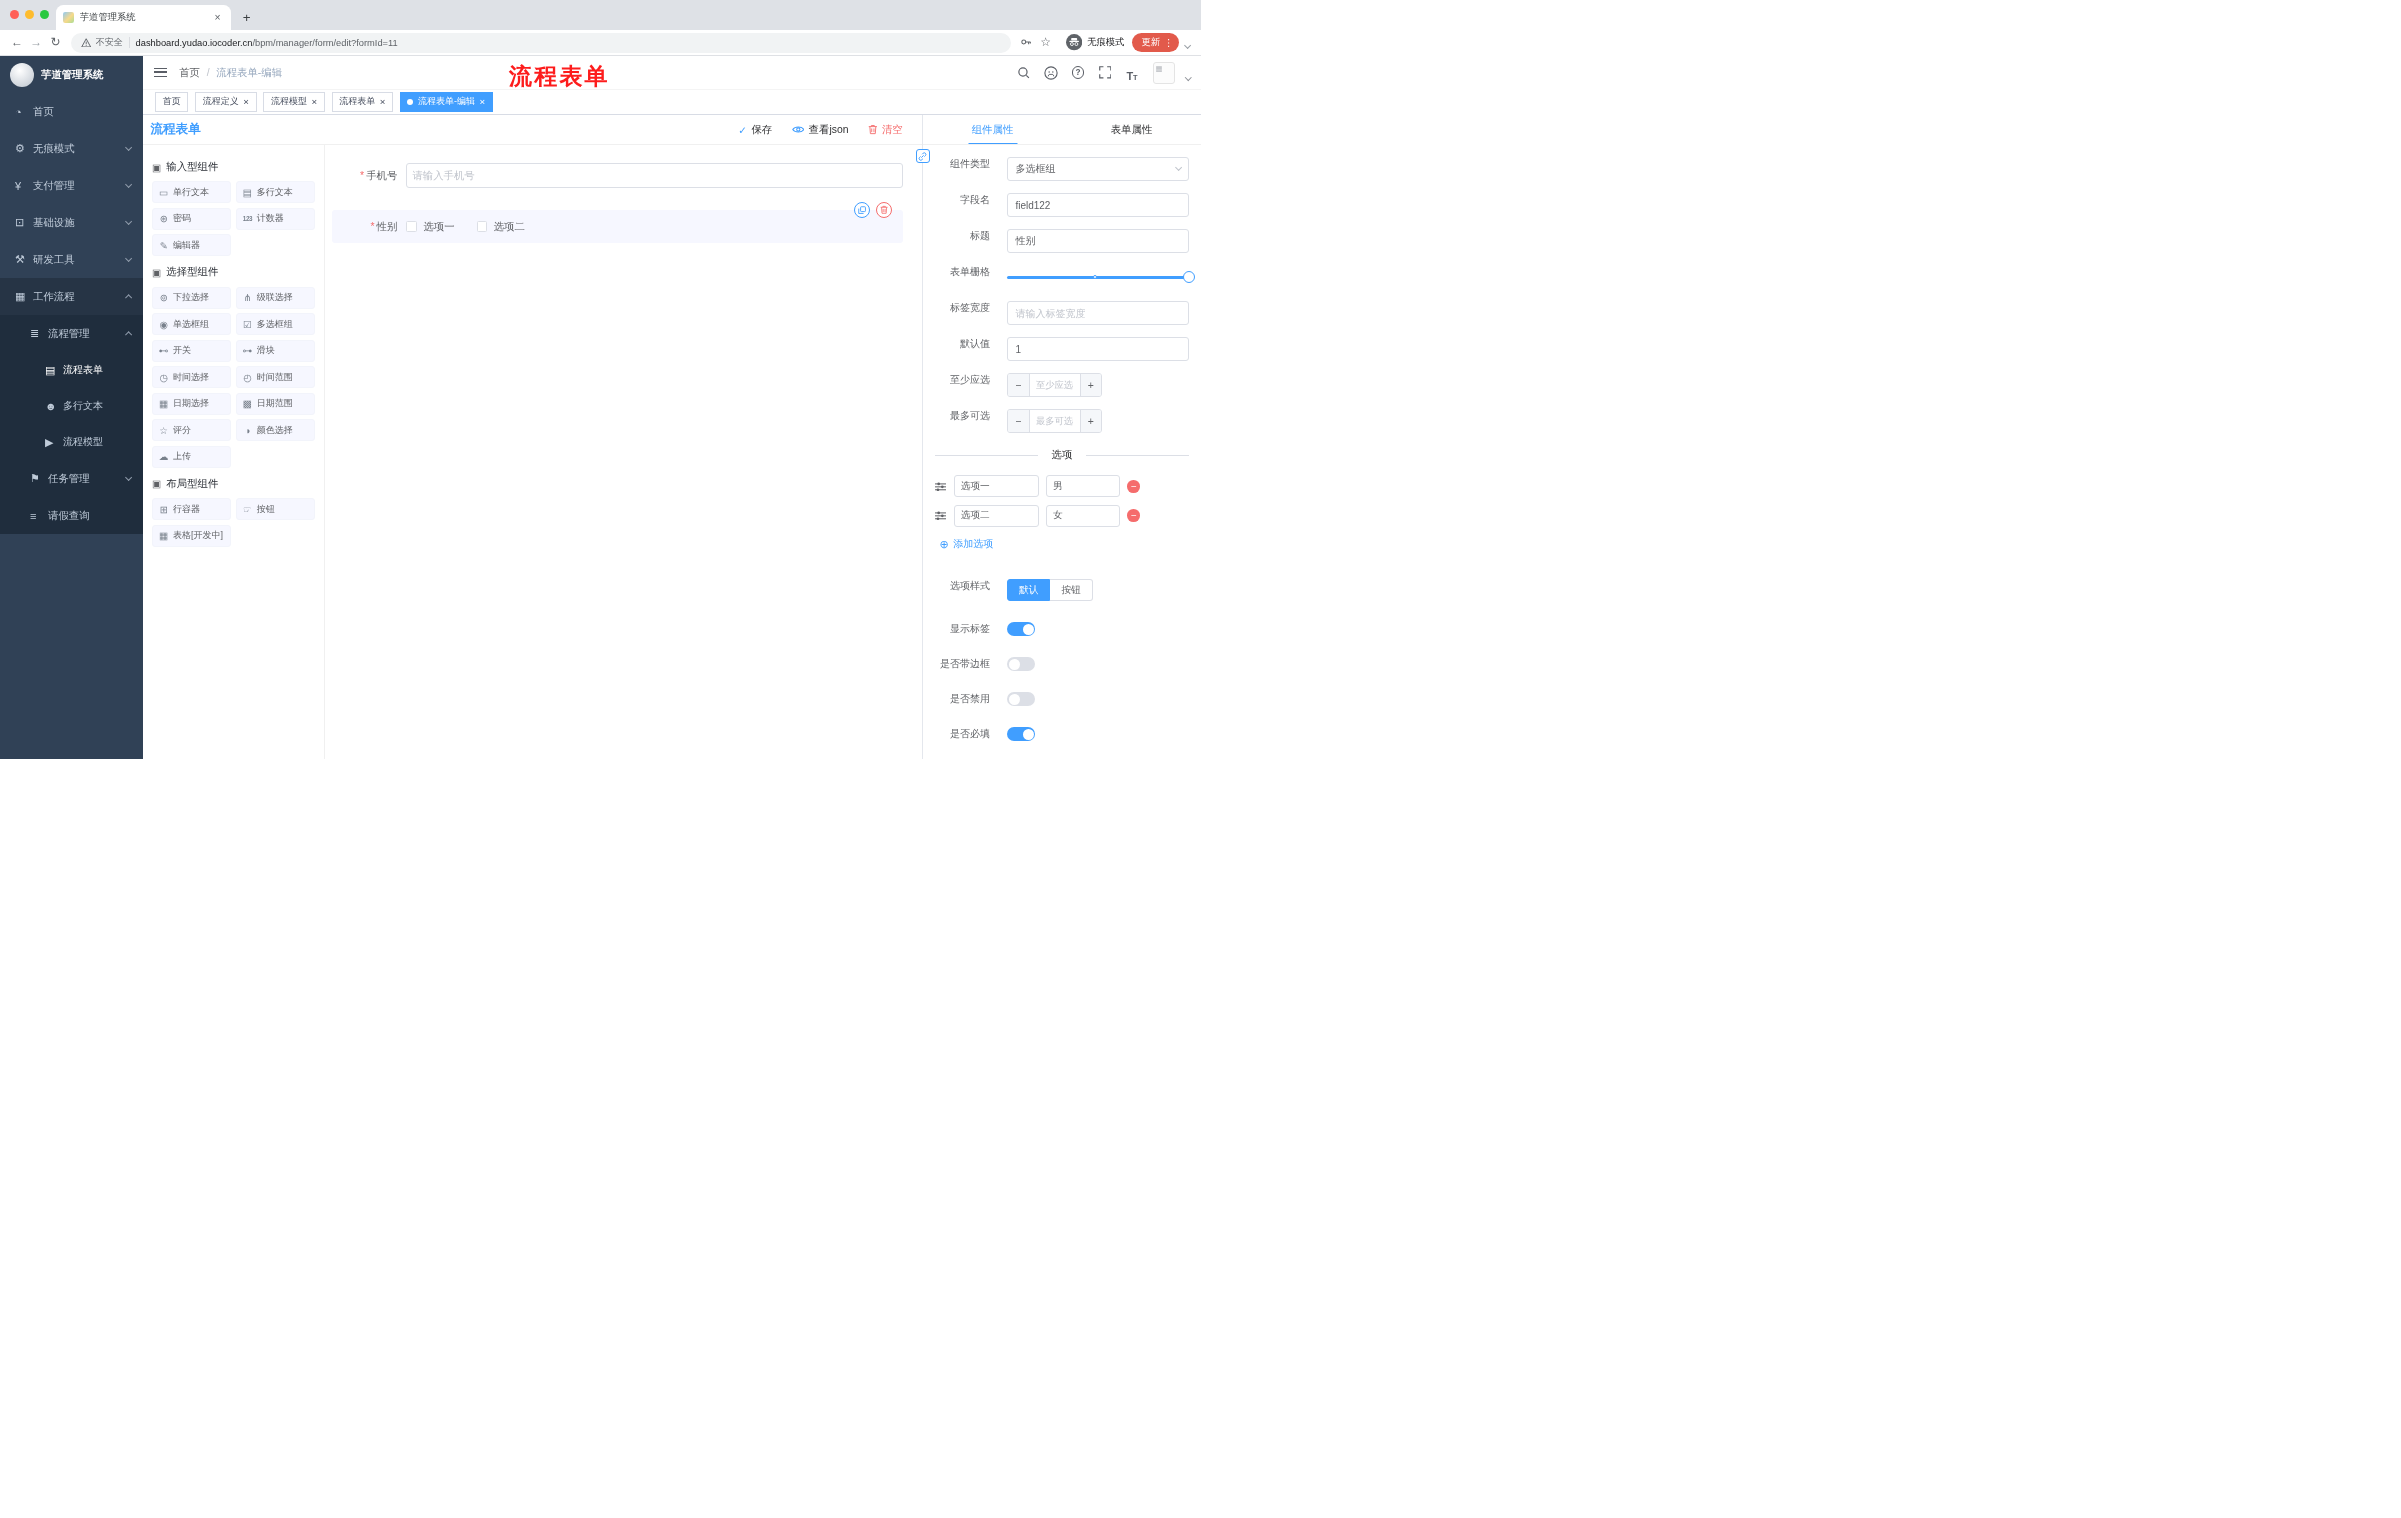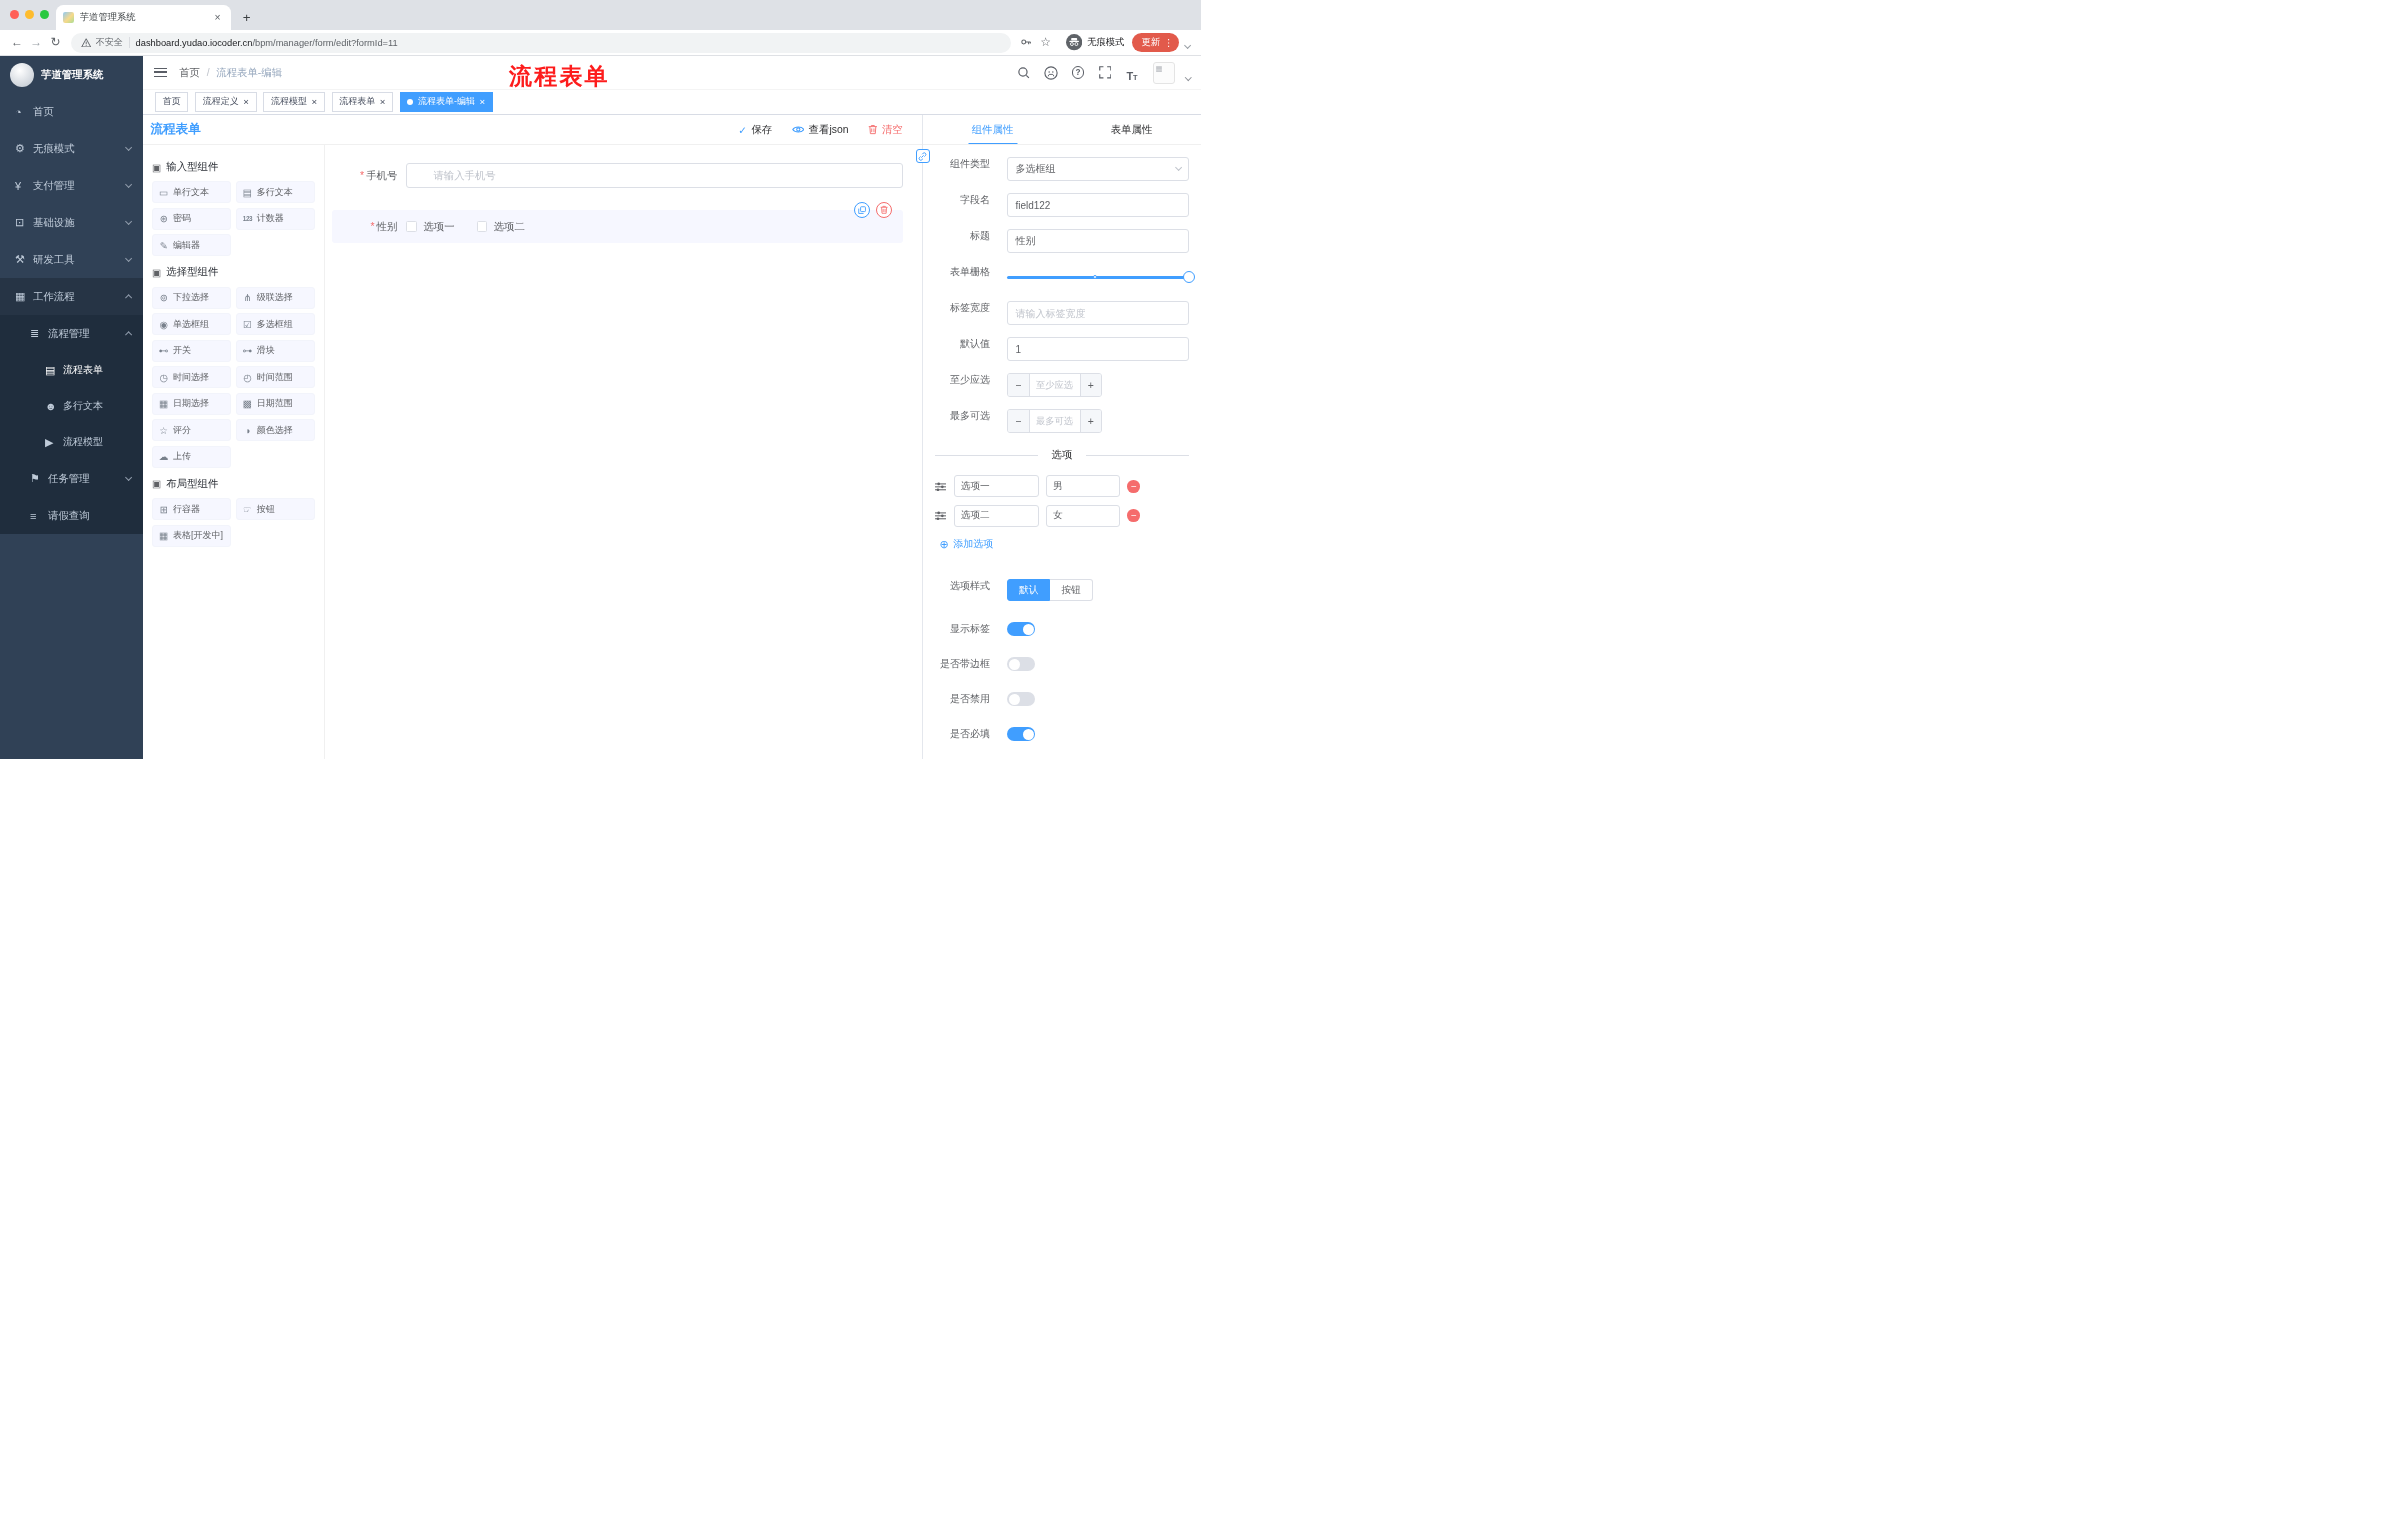--- a/index.html
+++ b/index.html
@@ -101,21 +101,21 @@
   textarea.m-input { height:43px; padding:4.5px 7.4px; resize:none; line-height:1.4; }
   .radio-grp { display:flex; gap:16.3px; align-items:center; height:22px; }
   .radio { display:flex; align-items:center; gap:5.2px; font-size:9.7px; color:#606266; cursor:pointer; }
   .r-dot { width:9.7px; height:9.7px; border-radius:50%; border:0.7px solid #dcdfe6; background:#fff; }
   .radio.sel .r-dot { border:3px solid #409eff; }
   .radio.sel { color:#409eff; }
 
   .canvas { flex:1; min-width:0; padding:18px 19.3px 0 7.4px; }
   .c-row { display:flex; align-items:center; }
   .c-label { width:74px; text-align:right; padding-right:9px; font-size:10.4px; color:#606266; flex-shrink:0; white-space:nowrap; }
-  .c-input { flex:1; min-width:0; height:25px; border:0.7px solid #dcdfe6; border-radius:3px; padding:0 26px; font-size:10.4px; color:#606266; outline:none; font-family:inherit; }
+  .c-input { flex:1; min-width:0; height:25px; border:0.7px solid #dcdfe6; border-radius:3px; padding:0 5px; font-size:10.4px; color:#606266; outline:none; font-family:inherit; }
   .c-input::placeholder { color:#c0c4cc; }
   .phone-row { margin-bottom:22px; }
   .sel-block { position:relative; background:#f6f7ff; border-radius:3px; padding:9.7px 0; }
   .checkbox { display:flex; align-items:center; gap:6.7px; margin-right:22px; font-size:10.4px; color:#606266; cursor:pointer; }
   .cb-box { width:10.4px; height:10.4px; border:0.7px solid #dcdfe6; border-radius:1.5px; background:#fff; }
   .item-actions { position:absolute; top:-8.2px; right:10.4px; display:flex; gap:6px; }
   .circle-btn { width:16.3px; height:16.3px; border-radius:50%; background:#fff; display:flex; align-items:center; justify-content:center; cursor:pointer; }
   .copy-btn { border:0.7px solid #409eff; }
   .del-btn { border:0.7px solid #f56c6c; }
 

